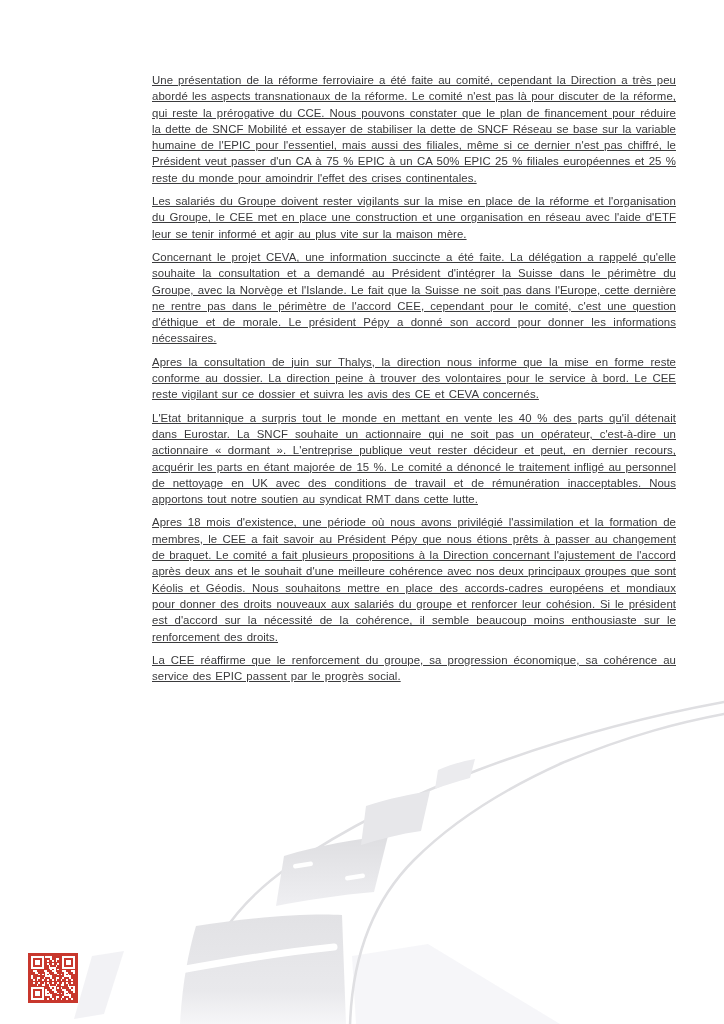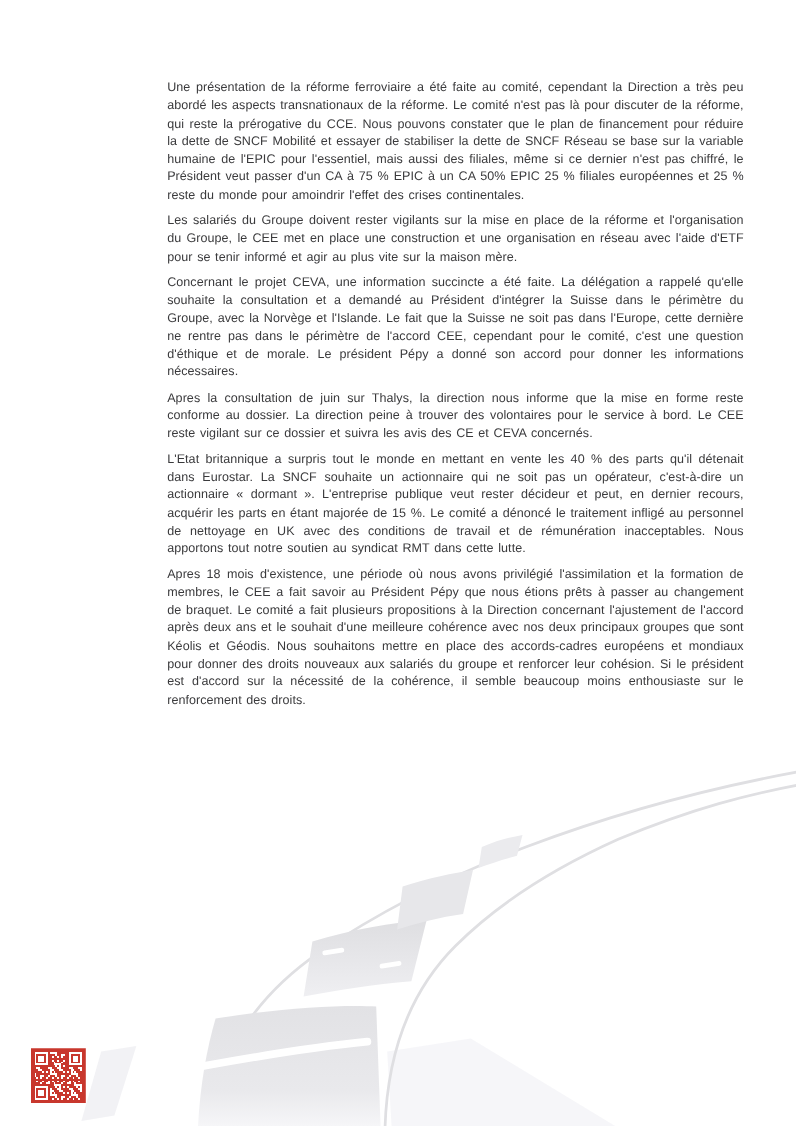--- a/index.html
+++ b/index.html
@@ -22,20 +22,21 @@
     width: 524px;
     color: var(--text, #3a3a3c);
     font-size: 11.4px;
     line-height: 16.3px;
     text-align: justify;
     letter-spacing: 0.05px;
     word-spacing: 1px;
   }
   .text-block p {
     margin: 0 0 7px 0;
+    text-decoration: underline;
   }
   .road-graphic {
     position: absolute;
     left: 0;
     top: 694px;
     width: 724px;
     height: 330px;
     pointer-events: none;
   }
   .qr-icon {
@@ -57,25 +58,26 @@
   }
   .road-dash { fill: #ffffff; }
 </style>
 </head>
 <body>
 
 <div class="page">
 
   <div class="text-block">
     <p>Une présentation de la réforme ferroviaire a été faite au comité, cependant la Direction a très peu abordé les aspects transnationaux de la réforme. Le comité n'est pas là pour discuter de la réforme, qui reste la prérogative du CCE. Nous pouvons constater que le plan de financement pour réduire la dette de SNCF Mobilité et essayer de stabiliser la dette de SNCF Réseau se base sur la variable humaine de l'EPIC pour l'essentiel, mais aussi des filiales, même si ce dernier n'est pas chiffré, le Président veut passer d'un CA à 75 % EPIC à un CA 50% EPIC 25 % filiales européennes et 25 % reste du monde pour amoindrir l'effet des crises continentales.</p>
-    <p>Les salariés du Groupe doivent rester vigilants sur la mise en place de la réforme et l'organisation du Groupe, le CEE met en place une construction et une organisation en réseau avec l'aide d'ETF pour se tenir informé et agir au plus vite sur la maison mère.</p>
+    <p>Les salariés du Groupe doivent rester vigilants sur la mise en place de la réforme et l'organisation du Groupe, le CEE met en place une construction et une organisation en réseau avec l'aide d'ETF leur se tenir informé et agir au plus vite sur la maison mère.</p>
     <p>Concernant le projet CEVA, une information succincte a été faite. La délégation a rappelé qu'elle souhaite la consultation et a demandé au Président d'intégrer la Suisse dans le périmètre du Groupe, avec la Norvège et l'Islande. Le fait que la Suisse ne soit pas dans l'Europe, cette dernière ne rentre pas dans le périmètre de l'accord CEE, cependant pour le comité, c'est une question d'éthique et de morale. Le président Pépy a donné son accord pour donner les informations nécessaires.</p>
     <p>Apres la consultation de juin sur Thalys, la direction nous informe que la mise en forme reste conforme au dossier. La direction peine à trouver des volontaires pour le service à bord. Le CEE reste vigilant sur ce dossier et suivra les avis des CE et CEVA concernés.</p>
     <p>L'Etat britannique a surpris tout le monde en mettant en vente les 40 % des parts qu'il détenait dans Eurostar. La SNCF souhaite un actionnaire qui ne soit pas un opérateur, c'est-à-dire un actionnaire « dormant ». L'entreprise publique veut rester décideur et peut, en dernier recours, acquérir les parts en étant majorée de 15 %. Le comité a dénoncé le traitement infligé au personnel de nettoyage en UK avec des conditions de travail et de rémunération inacceptables. Nous apportons tout notre soutien au syndicat RMT dans cette lutte.</p>
     <p>Apres 18 mois d'existence, une période où nous avons privilégié l'assimilation et la formation de membres, le CEE a fait savoir au Président Pépy que nous étions prêts à passer au changement de braquet. Le comité a fait plusieurs propositions à la Direction concernant l'ajustement de l'accord après deux ans et le souhait d'une meilleure cohérence avec nos deux principaux groupes que sont Kéolis et Géodis. Nous souhaitons mettre en place des accords-cadres européens et mondiaux pour donner des droits nouveaux aux salariés du groupe et renforcer leur cohésion. Si le président est d'accord sur la nécessité de la cohérence, il semble beaucoup moins enthousiaste sur le renforcement des droits.</p>
+    <p>La CEE réaffirme que le renforcement du groupe, sa progression économique, sa cohérence au service des EPIC passent par le progrès social.</p>
   </div>
 
   <svg class="road-graphic" viewBox="0 0 724 330" xmlns="http://www.w3.org/2000/svg">
     <defs>
       <linearGradient id="gseg" x1="0" y1="0" x2="0" y2="1">
         <stop offset="0" stop-color="#dedee1"></stop>
         <stop offset="1" stop-color="#efeff2"></stop>
       </linearGradient>
       <linearGradient id="gsegBig" x1="0" y1="0" x2="0" y2="1">
         <stop offset="0" stop-color="#e2e2e5"></stop>

